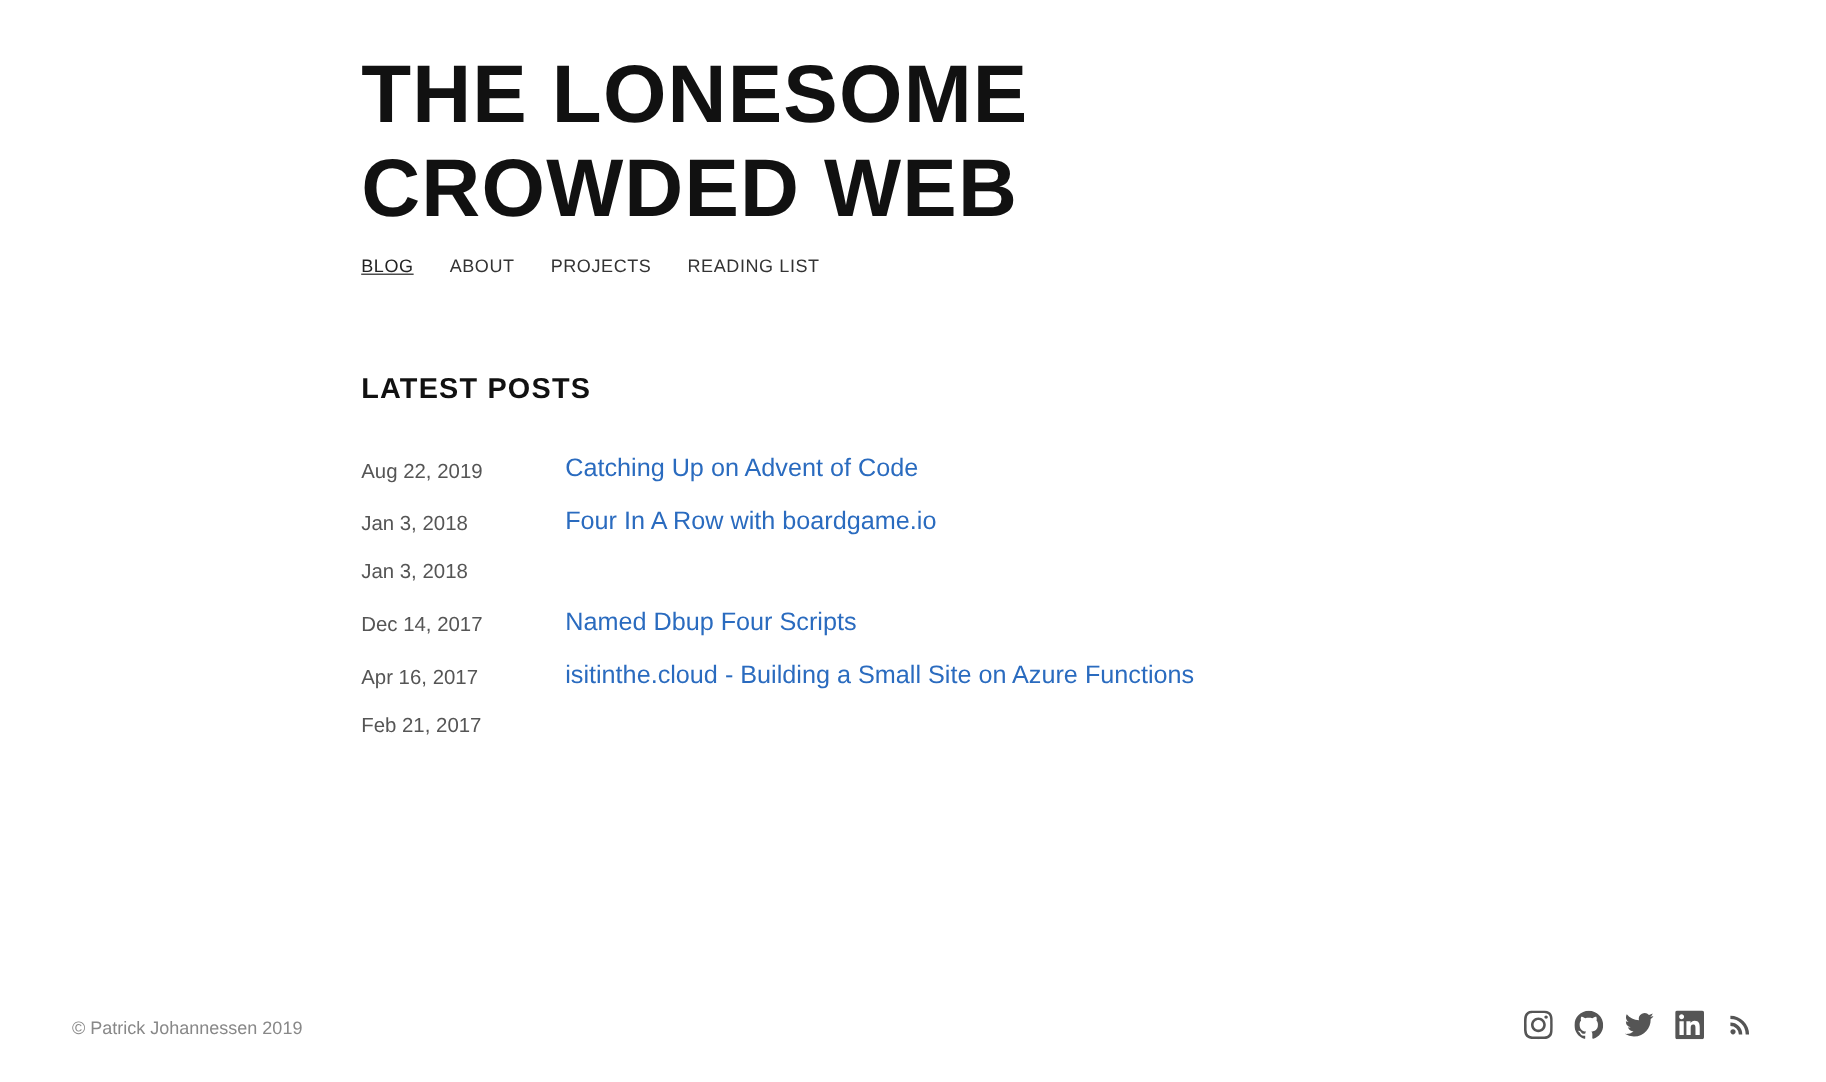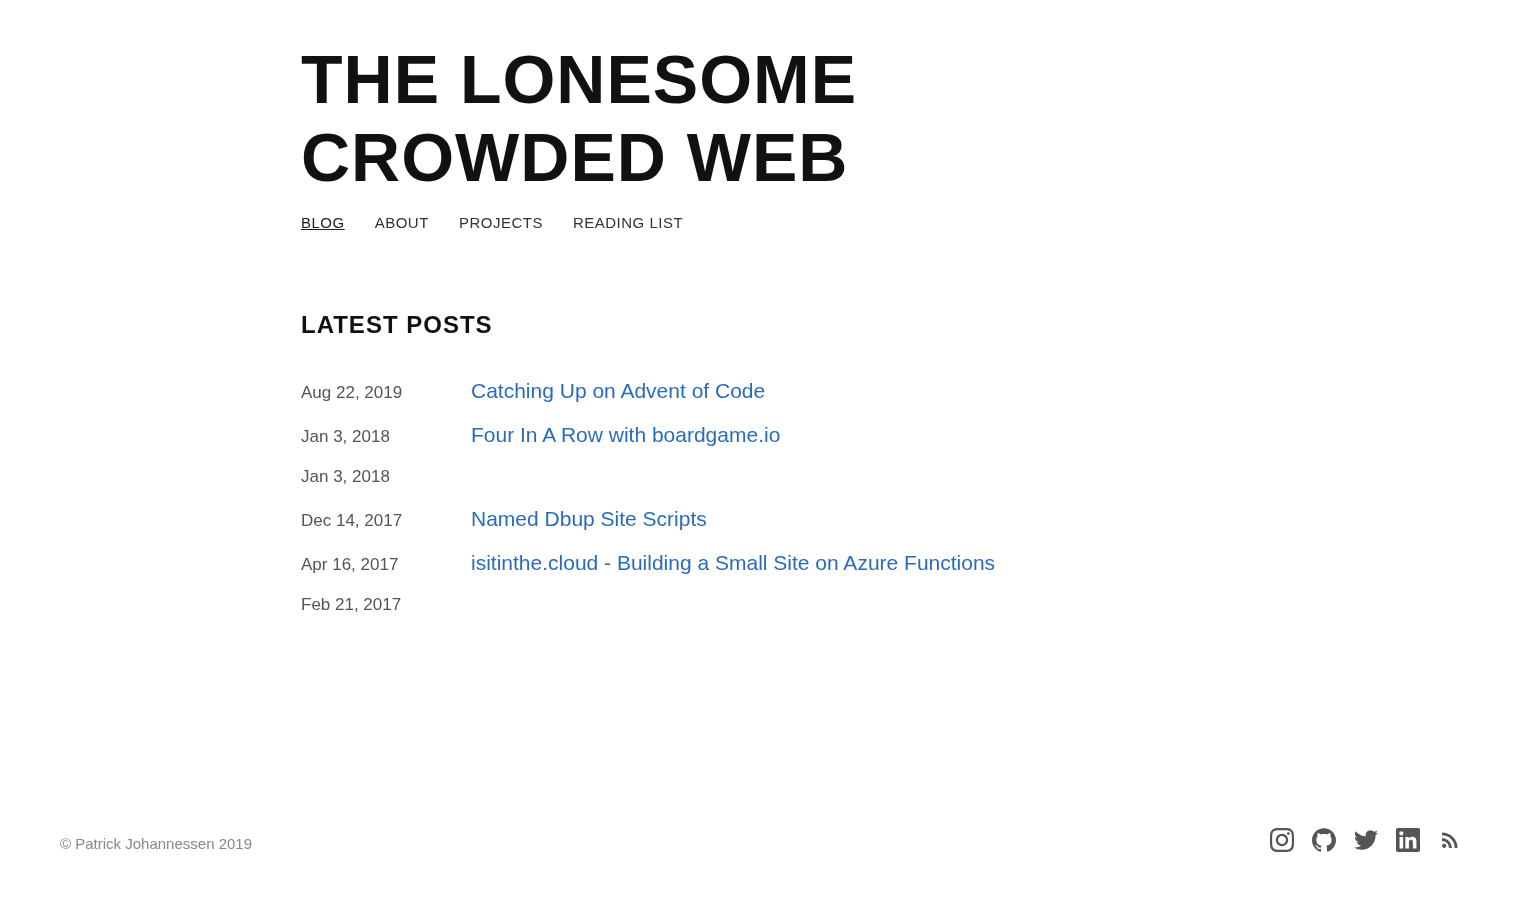--- a/index.html
+++ b/index.html
@@ -83,21 +83,21 @@
 
     .post-link {
       font-family: Liberation Sans, sans-serif;
       font-size: 21px;
       color: #2a6bbf;
       text-decoration: none;
     }
 
     footer {
       position: fixed;
-      bottom: 14px;
+      bottom: 0;
       left: 0;
       width: 1522px;
       padding: 30px 60px;
       display: flex;
       justify-content: space-between;
       align-items: center;
     }
 
     .footer-copyright {
       font-family: Arial, Helvetica, sans-serif;
@@ -147,21 +147,21 @@
         </div>
         <div class="post-item">
           <span class="post-date">Jan 3, 2018</span>
           <a href="#" class="post-link">Four In A Row with boardgame.io</a>
         </div>
         <div class="post-item">
           <span class="post-date">Jan 3, 2018</span>
         </div>
         <div class="post-item">
           <span class="post-date">Dec 14, 2017</span>
-          <a href="#" class="post-link">Named Dbup Site Scripts</a>
+          <a href="#" class="post-link">Named Dbup Four Scripts</a>
         </div>
         <div class="post-item">
           <span class="post-date">Apr 16, 2017</span>
           <a href="#" class="post-link">isitinthe.cloud - Building a Small Site on Azure Functions</a>
         </div>
         <div class="post-item">
           <span class="post-date">Feb 21, 2017</span>
         </div>
       </div>
   </main>

